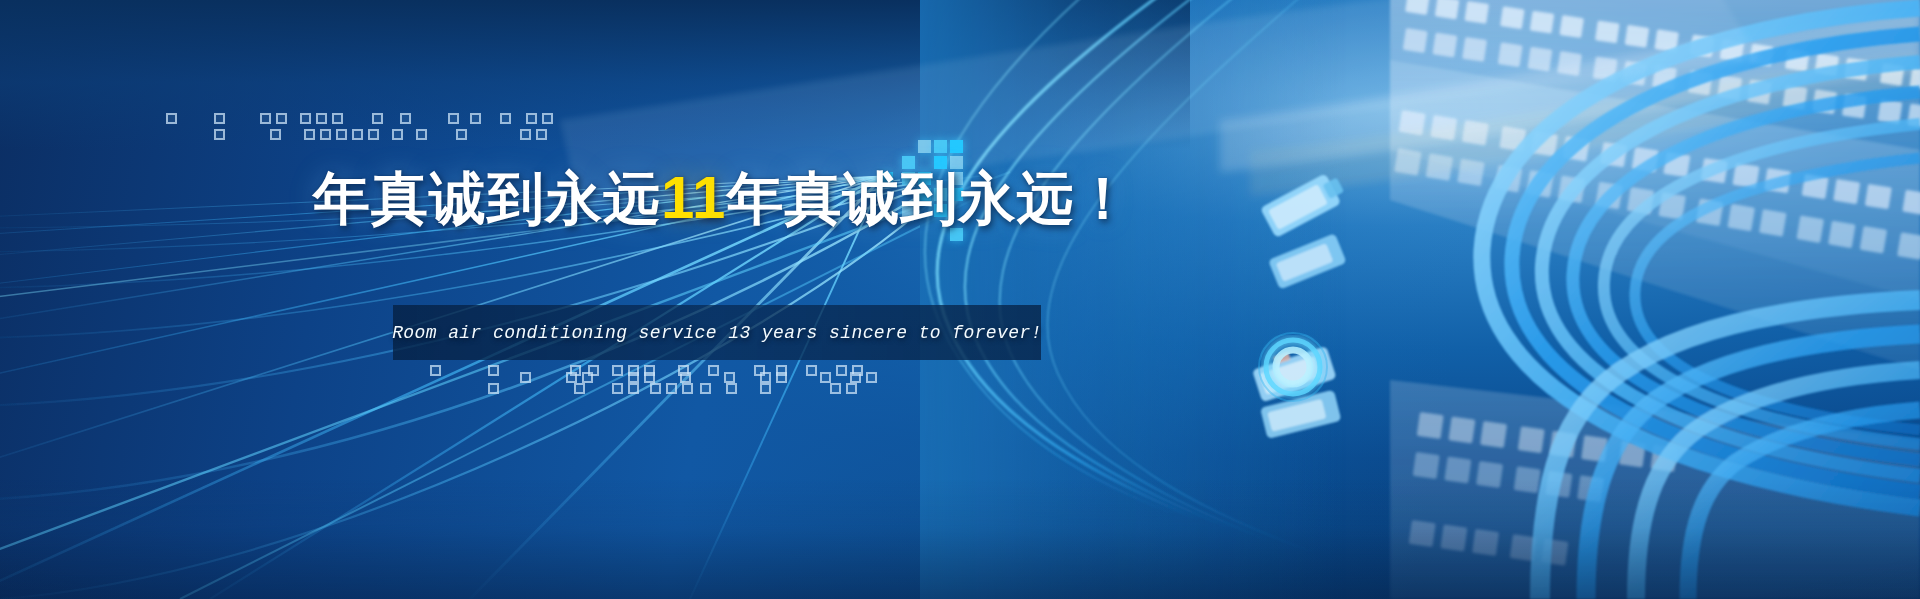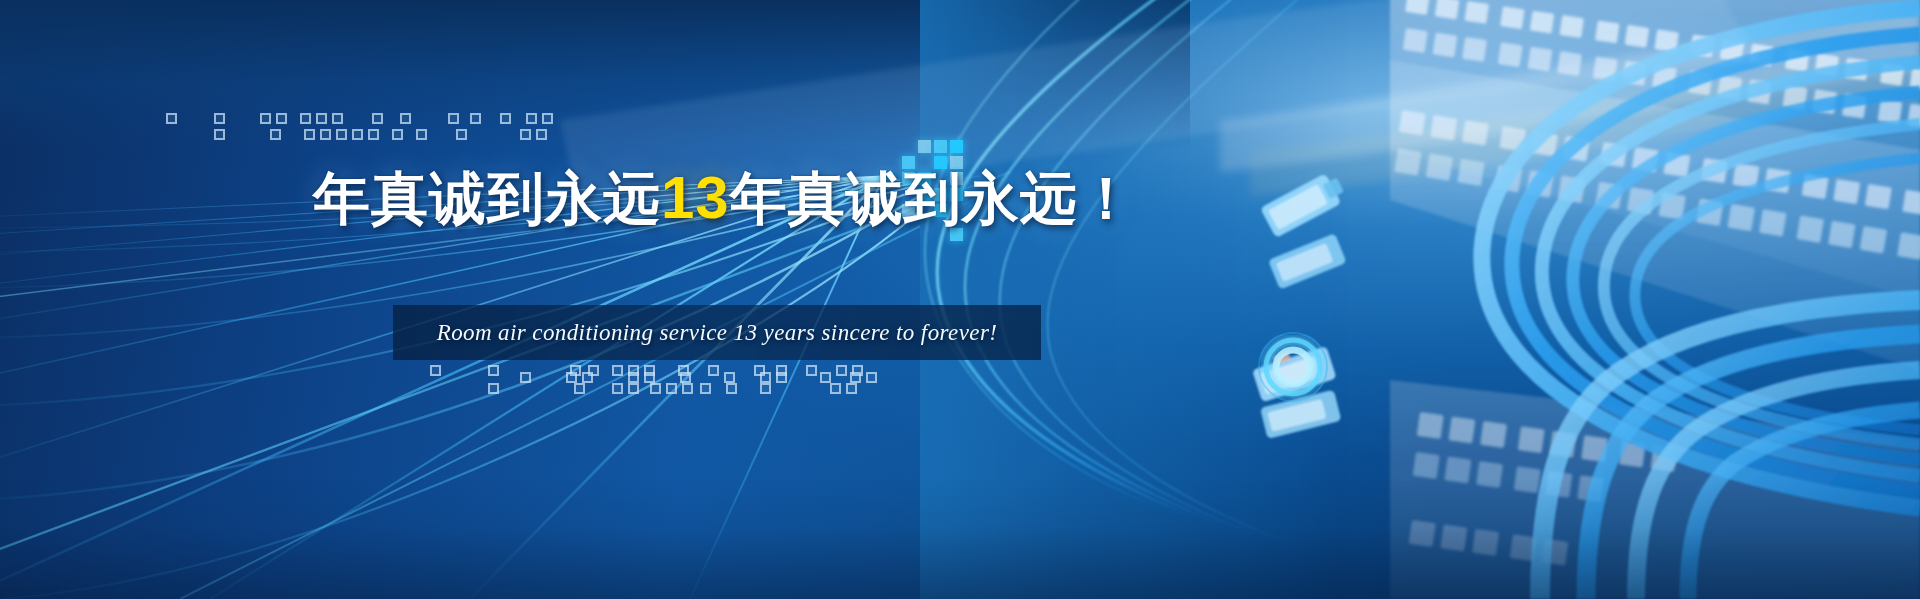--- a/index.html
+++ b/index.html
@@ -105,23 +105,23 @@
     position:absolute;
     left:393px; top:305px;
     width:648px; height:55px;
     background:linear-gradient(90deg, rgba(6,33,68,0.80) 0%, rgba(8,40,80,0.72) 50%, rgba(7,36,73,0.80) 100%);
   }
   .subtitle{
     position:absolute;
     left:0; top:0;
     width:648px; height:55px;
     display:flex; align-items:center; justify-content:center;
-    font-family:Liberation Serif, serif;
+    font-family:Liberation Mono, monospace;
     font-style:italic;
-    font-size:23px;
+    font-size:18px;
     letter-spacing:0.4px;
     color:#f4fbff;
     white-space:nowrap;
     text-shadow:1px 2px 5px rgba(2,18,42,0.9);
   }
 </style>
 </head>
 <body>
 
 <div class="banner">
@@ -534,20 +534,20 @@
     <i class="pale" style="left:70px;top:32px;"></i>
     <i style="left:38px;top:48px;"></i>
     <i class="soft" style="left:54px;top:48px;"></i>
     <i style="left:70px;top:48px;"></i>
     <i class="pale" style="left:22px;top:64px;"></i>
     <i style="left:54px;top:64px;"></i>
     <i class="soft" style="left:70px;top:88px;"></i>
   </div>
 
   <div class="text-block">
-    <h1 class="headline"><span>年真诚到永远</span><span class="hl-num">13</span><span>年真诚到永远！</span></h1>
+    <h1 class="headline"><span>年真诚到永远</span><span class="hl-num">11</span><span>年真诚到永远！</span></h1>
   </div>
 
   <div class="subbar">
     <div class="subtitle">Room air conditioning service 13 years sincere to forever!</div>
   </div>
 
 </div>
 
 </body></html>

